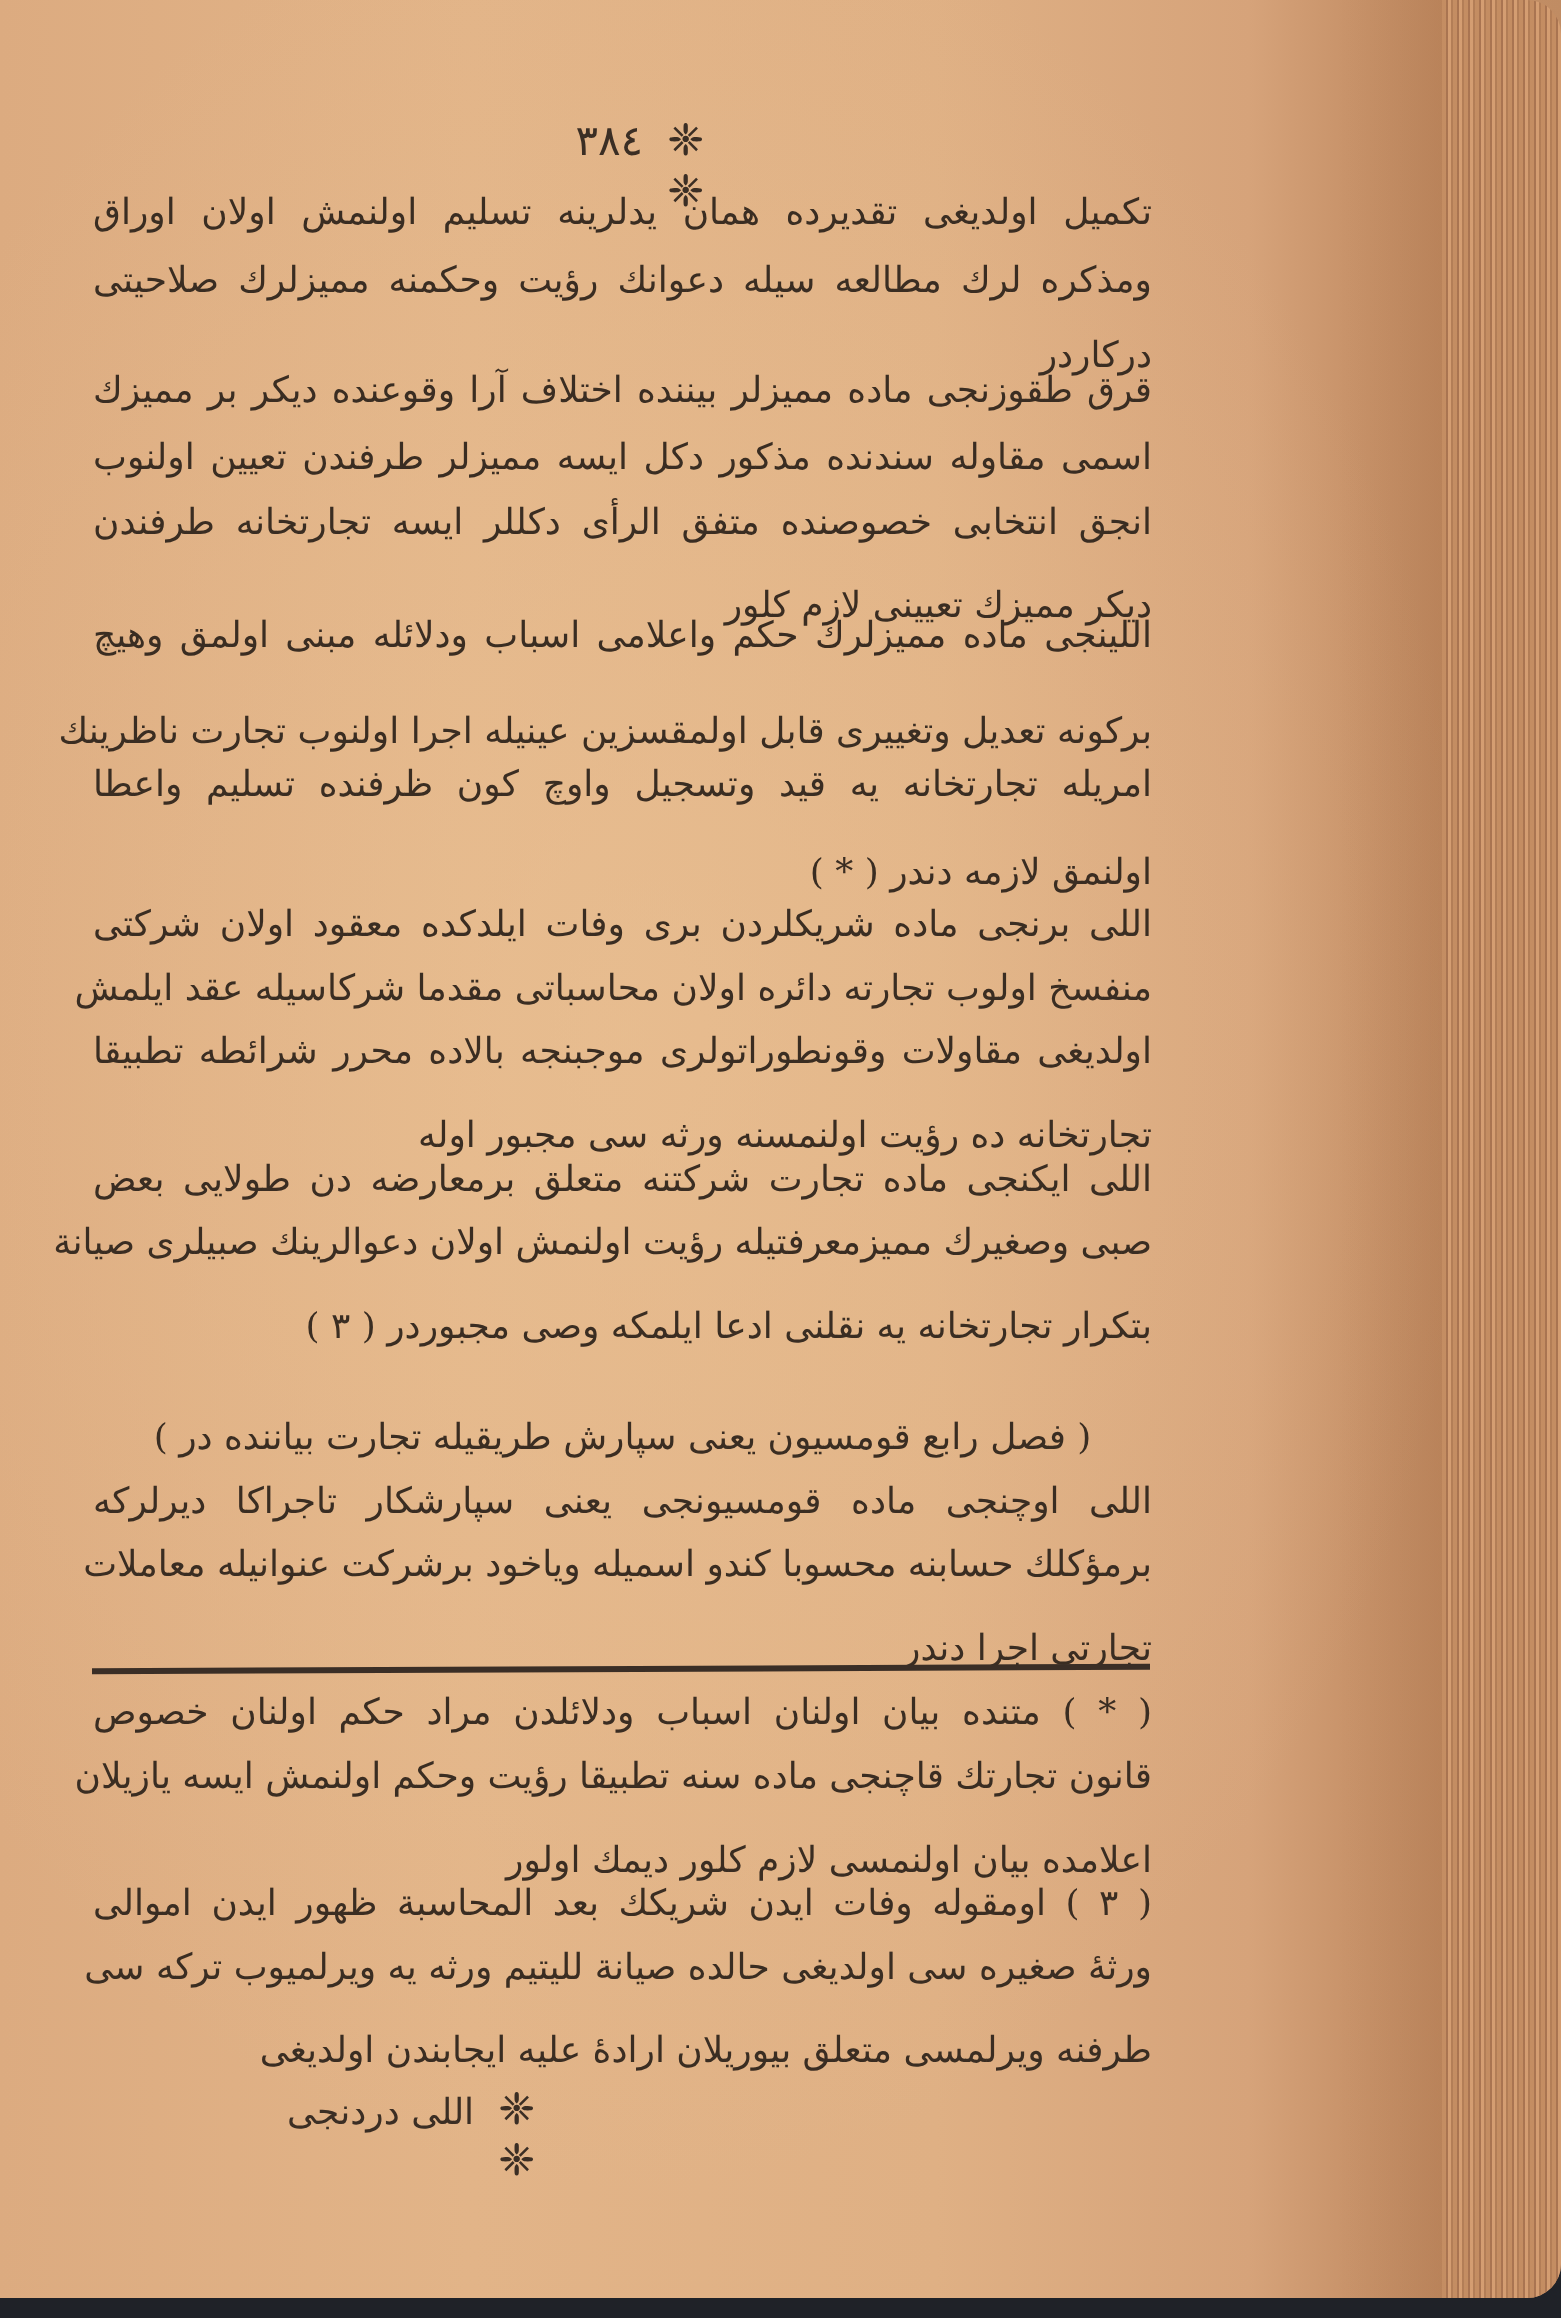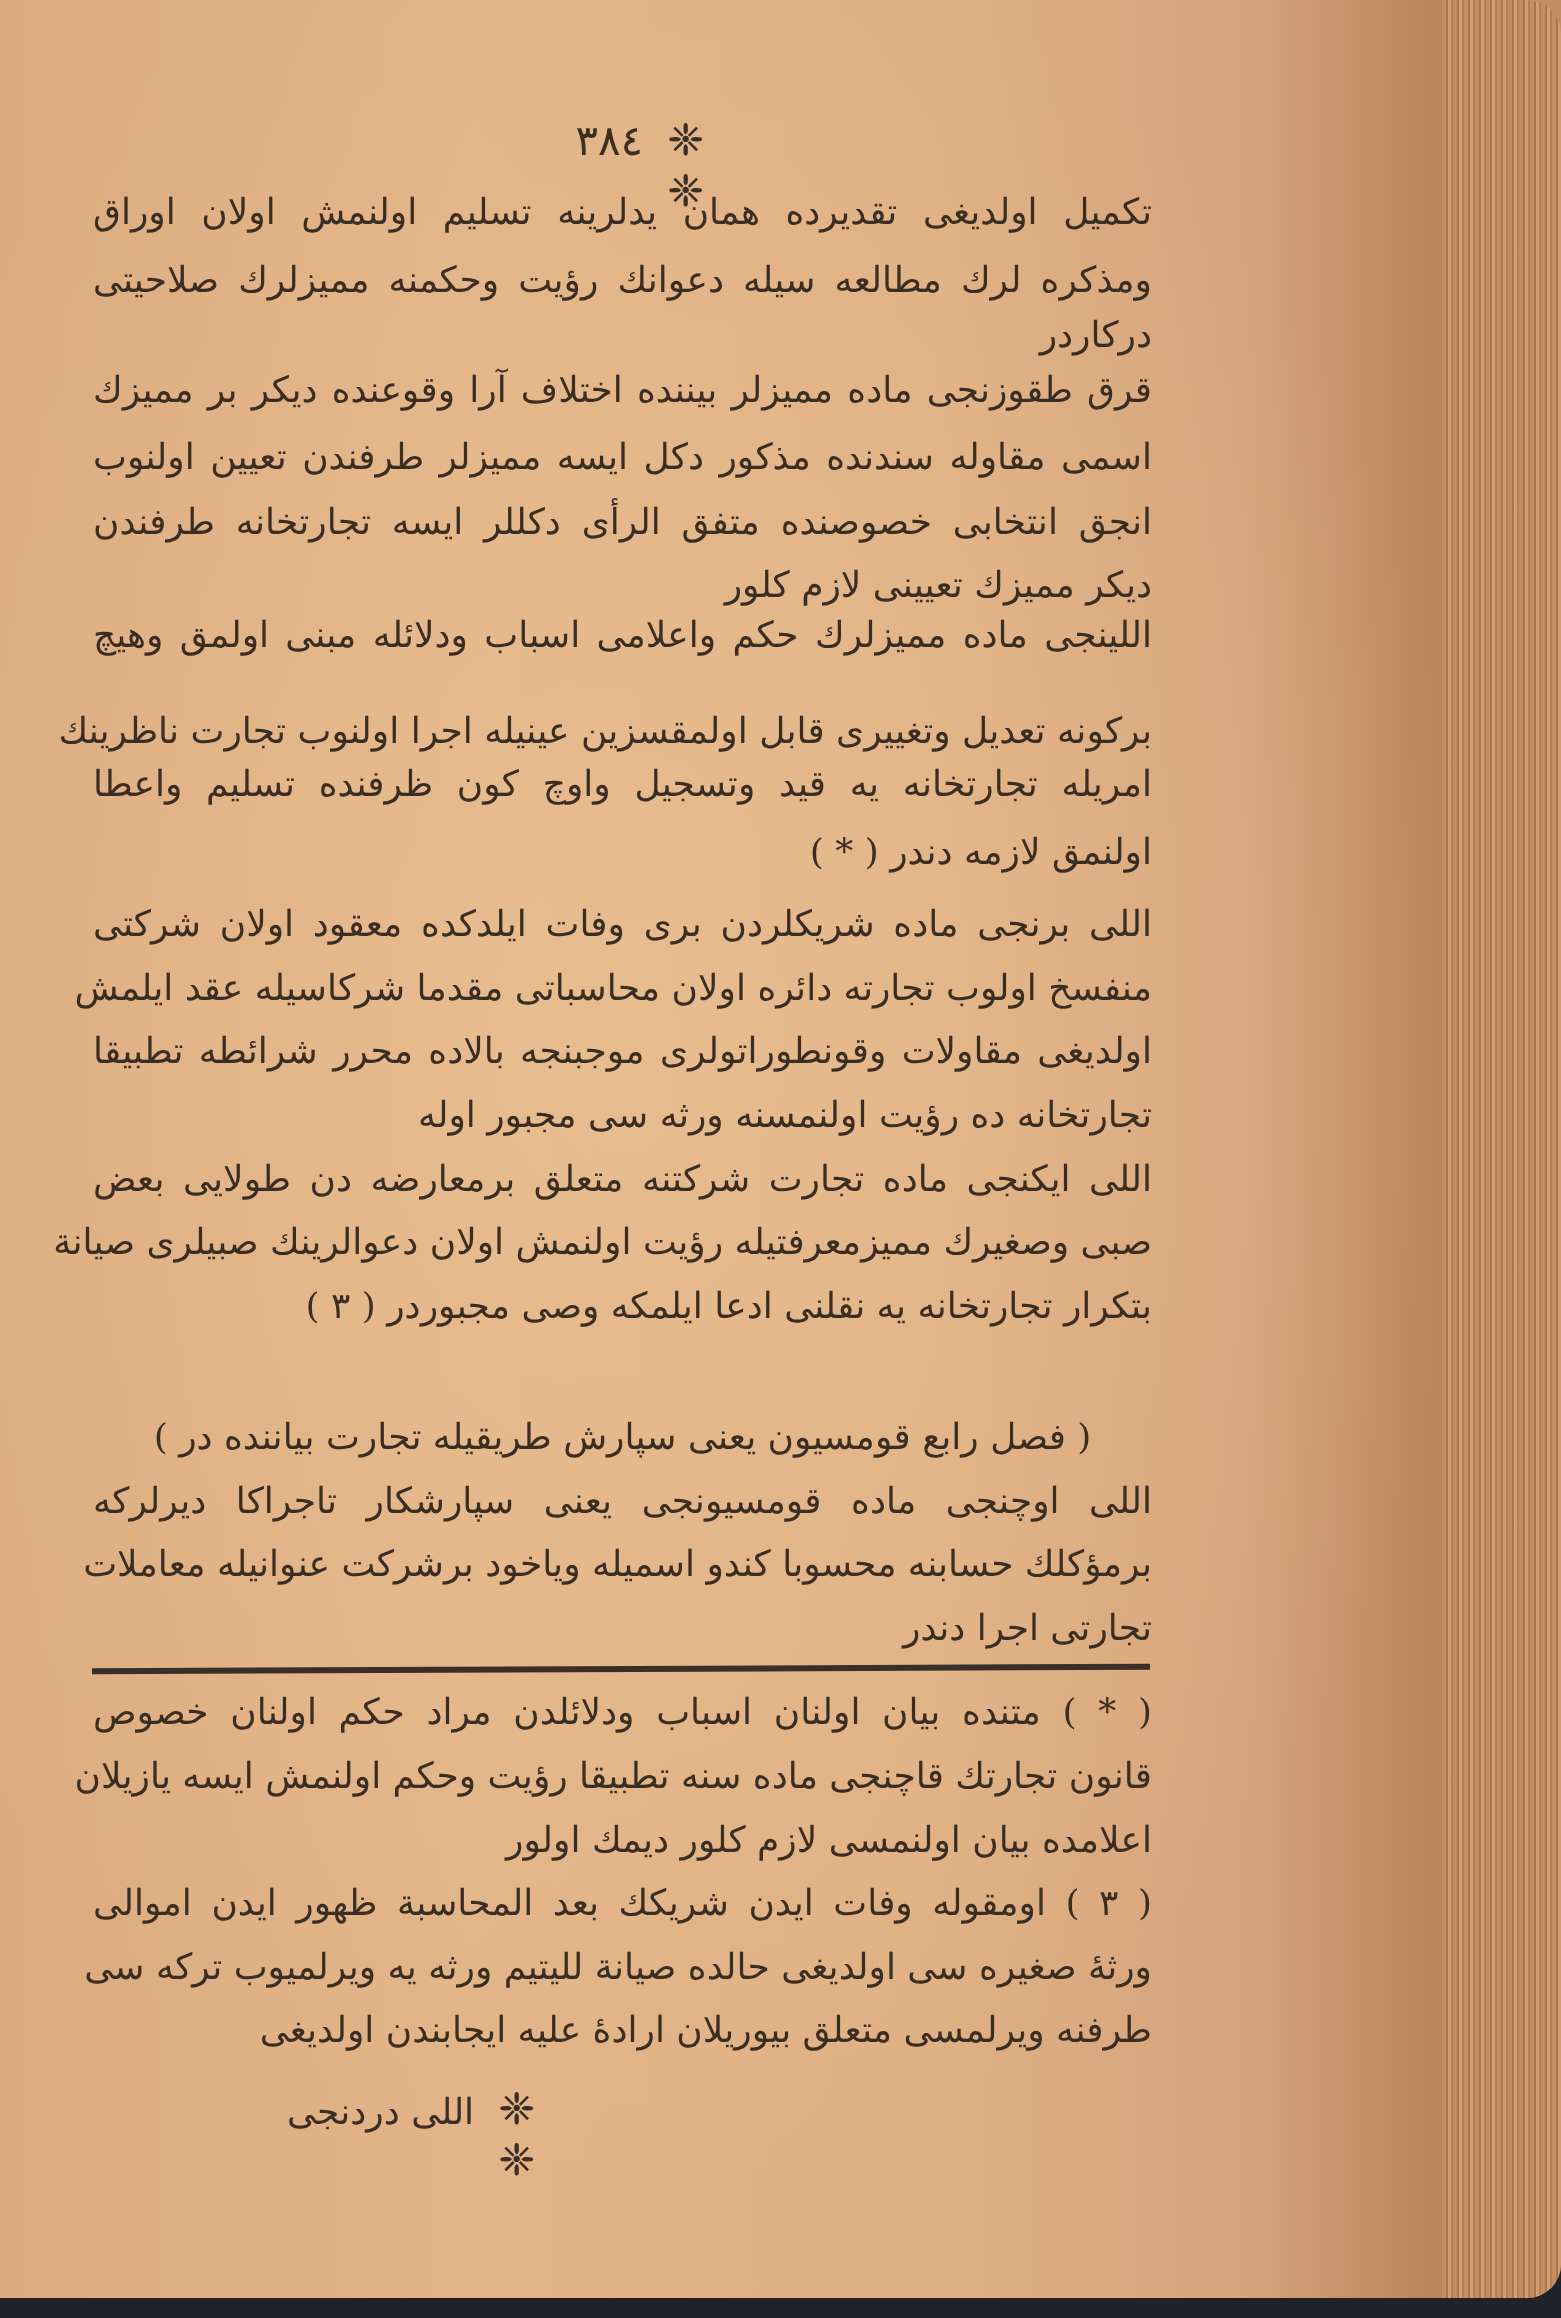--- a/index.html
+++ b/index.html
@@ -85,20 +85,21 @@
       right: 0;
       width: 1059px;
       font-size: 36px;
       line-height: 51px;
       white-space: nowrap;
       text-align: justify;
       text-align-last: justify;
     }
     .line.short {
       text-align-last: right;
+      margin-top: 20px;
     }
     .line.centered {
       text-align-last: center;
       text-align: right;
     }
     .rule {
       position: absolute;
       left: 92px;
       top: 1666px;
       width: 1058px;

